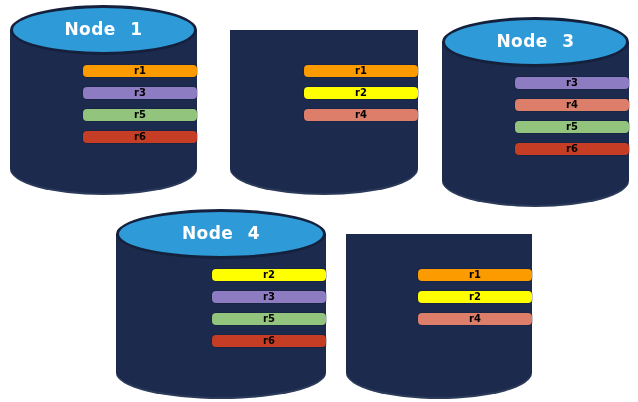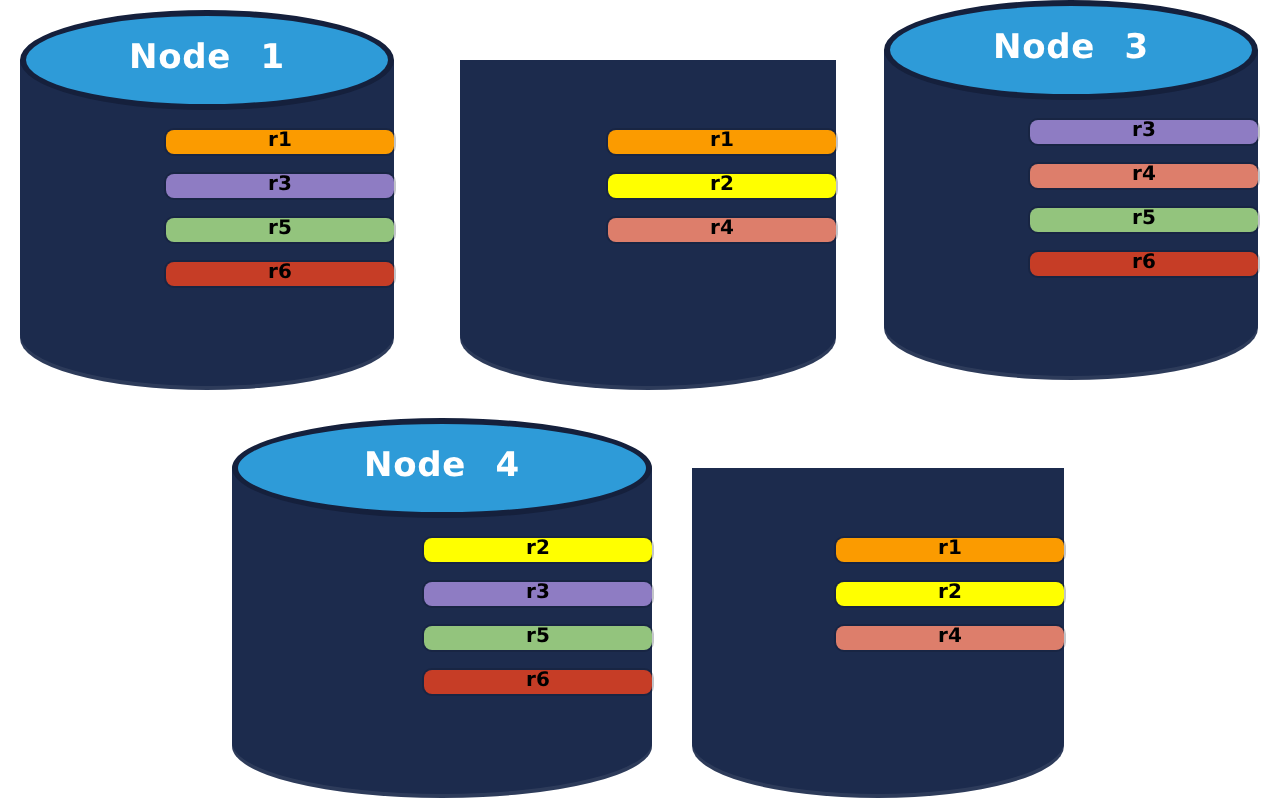--- a/index.html
+++ b/index.html
@@ -14,21 +14,21 @@
     background: #ffffff;
     overflow: hidden;
   }
   .node {
     position: absolute;
     width: 187px;
     height: 190px;
   }
   .n1 { left: 10px;  top: 5px; }
   .n2 { left: 230px; top: 5px; width: 188px; }
-  .n3 { left: 442px; top: 0; }
+  .n3 { left: 442px; top: 17px; }
   .n4 { left: 116px; top: 209px; width: 210px; }
   .n5 { left: 346px; top: 209px; width: 186px; }
 
   .cyl-body {
     position: absolute;
     left: 0; right: 0;
     top: 25px; bottom: 0;
     background: var(--cyl-body, #1C2B4D);
     border-radius: 0 0 50% 50% / 0 0 26px 26px;
     box-shadow: inset 0 -2px 0 rgba(255,255,255,0.08);

